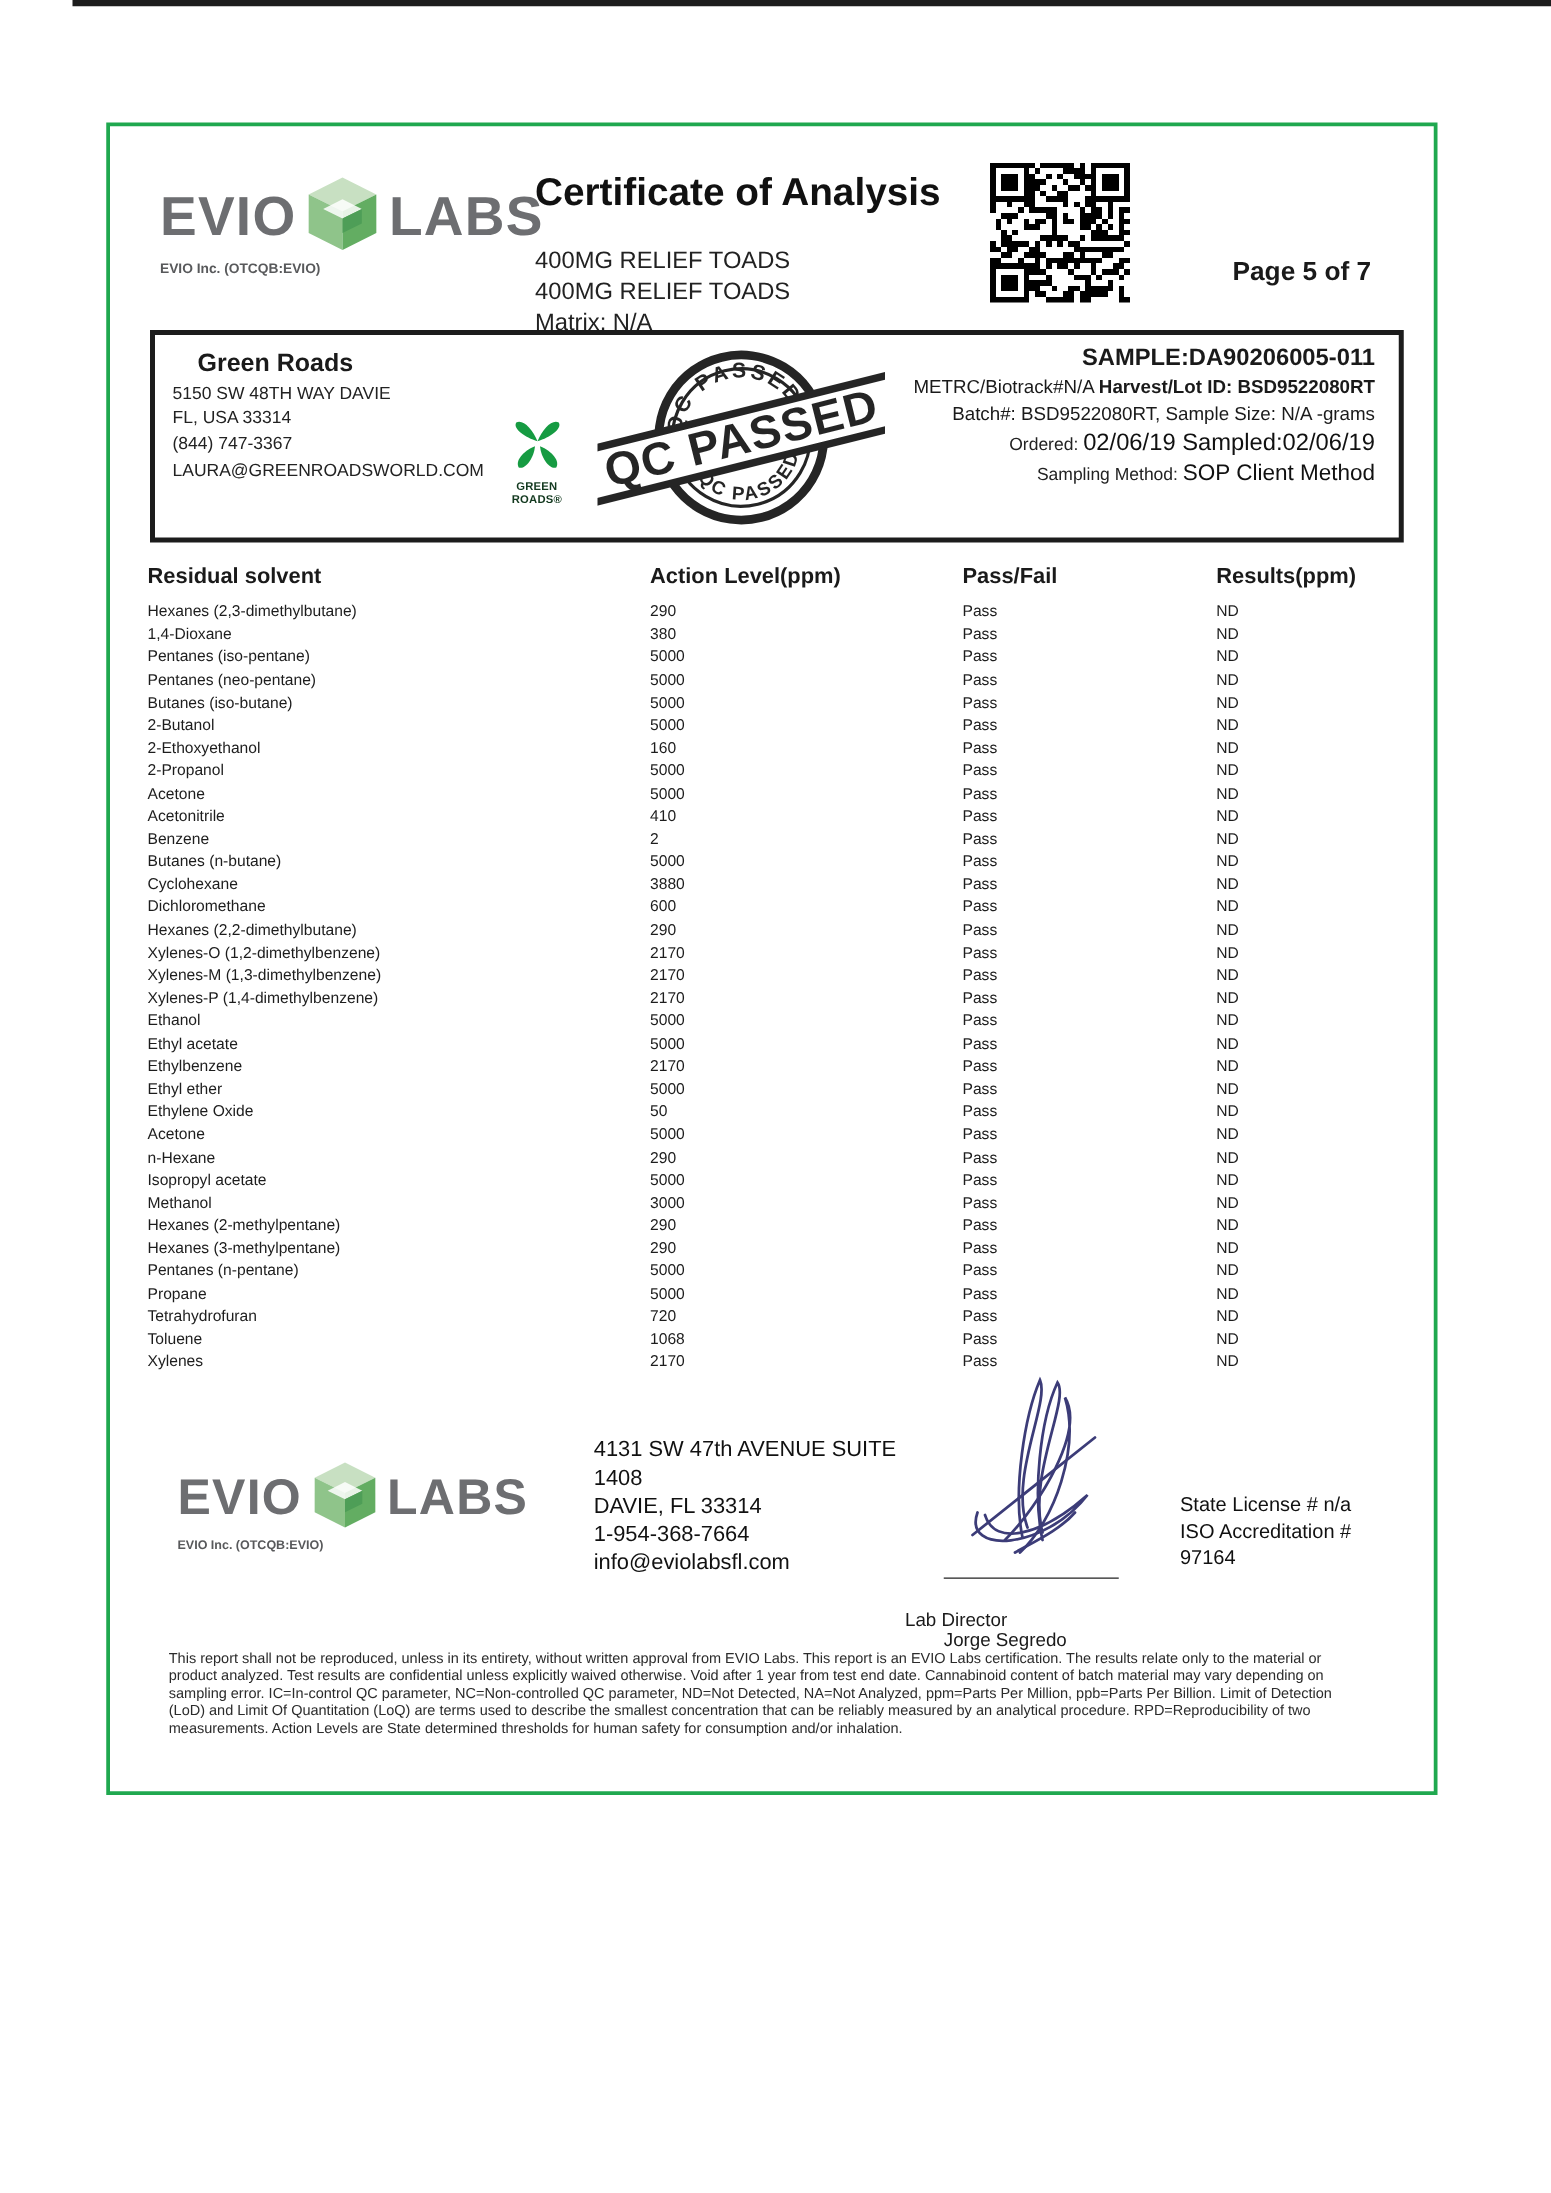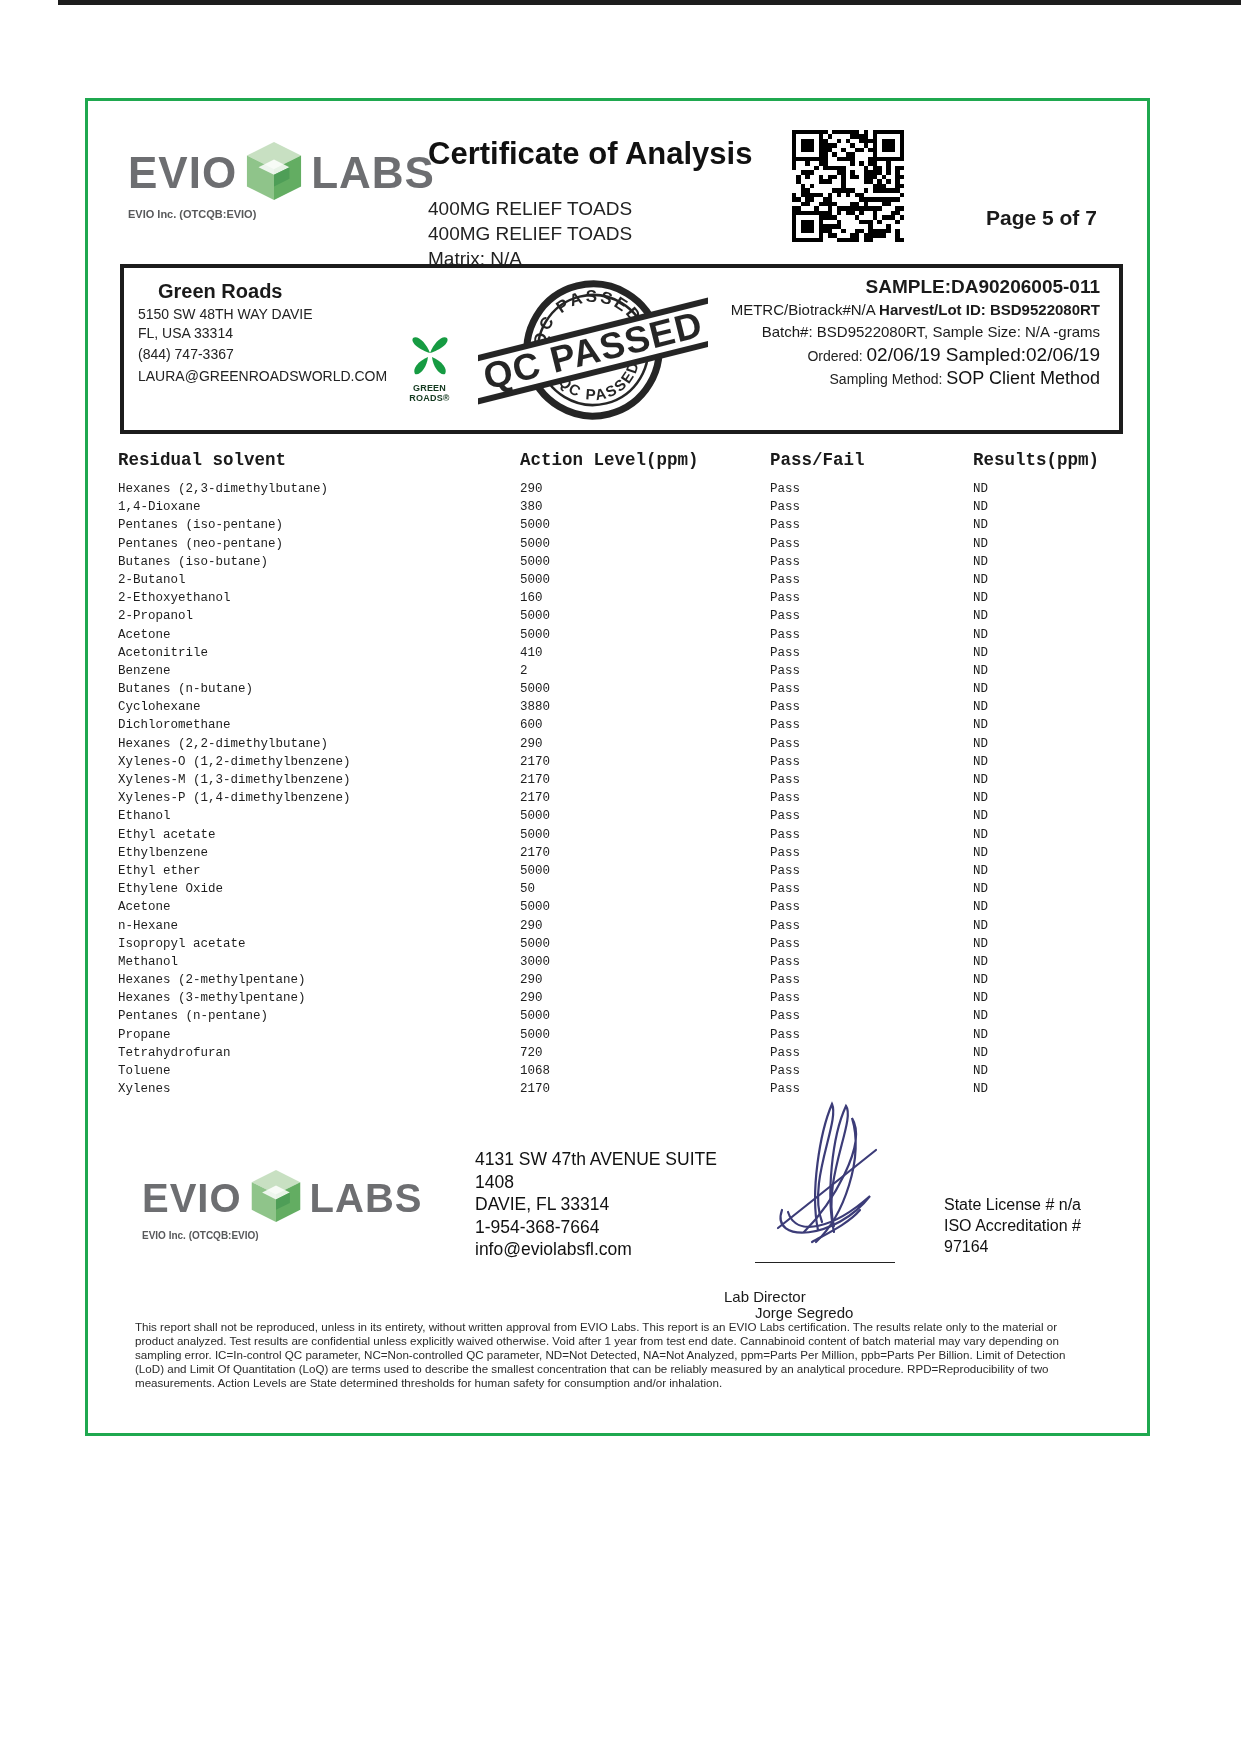--- a/index.html
+++ b/index.html
@@ -32,21 +32,21 @@
   .sample-block { left:560px; top:276px; width:540px; text-align:right; line-height:22.5px; }
   .s-id { font-size:19px; font-weight:bold; }
   .s-sm { font-size:15px; }
   .s-sm b { font-weight:bold; }
   .lbl { font-size:14px; color:#222; }
   .val { font-size:19px; color:#111; }
   .stamp-svg { left:478px; top:262px; width:230px; height:176px; opacity:0.93; }
 
   
   .solvent-table { left:118px; top:450px; width:985px; }
-  .thead, .trow { display:grid; grid-template-columns:402px 250px 203px 1fr;font-family:Liberation Mono, monospace; }
+  .thead, .trow { display:grid; grid-template-columns:402px 250px 203px 1fr; }
   .thead { font-size:17.5px; font-weight:bold; height:30px; }
   .trow { font-size:12.5px; height:18.2px; line-height:18.2px; color:#1d1d1d; }
 
   
   .ftr-logo { left:142px; top:1168px; width:256px; }
   .ftr-logo .logo-word { font-size:40px; }
   .ftr-logo .logo-sub { font-size:10px; margin-top:2px; }
   .ftr-address { left:475px; top:1148px; font-size:17.5px; line-height:22.5px; color:#111; }
   .sig-svg { left:752px; top:1092px; width:160px; height:168px; }
   .sig-line { left:755px; top:1262px; width:140px; border-top:1.5px solid #222; }

